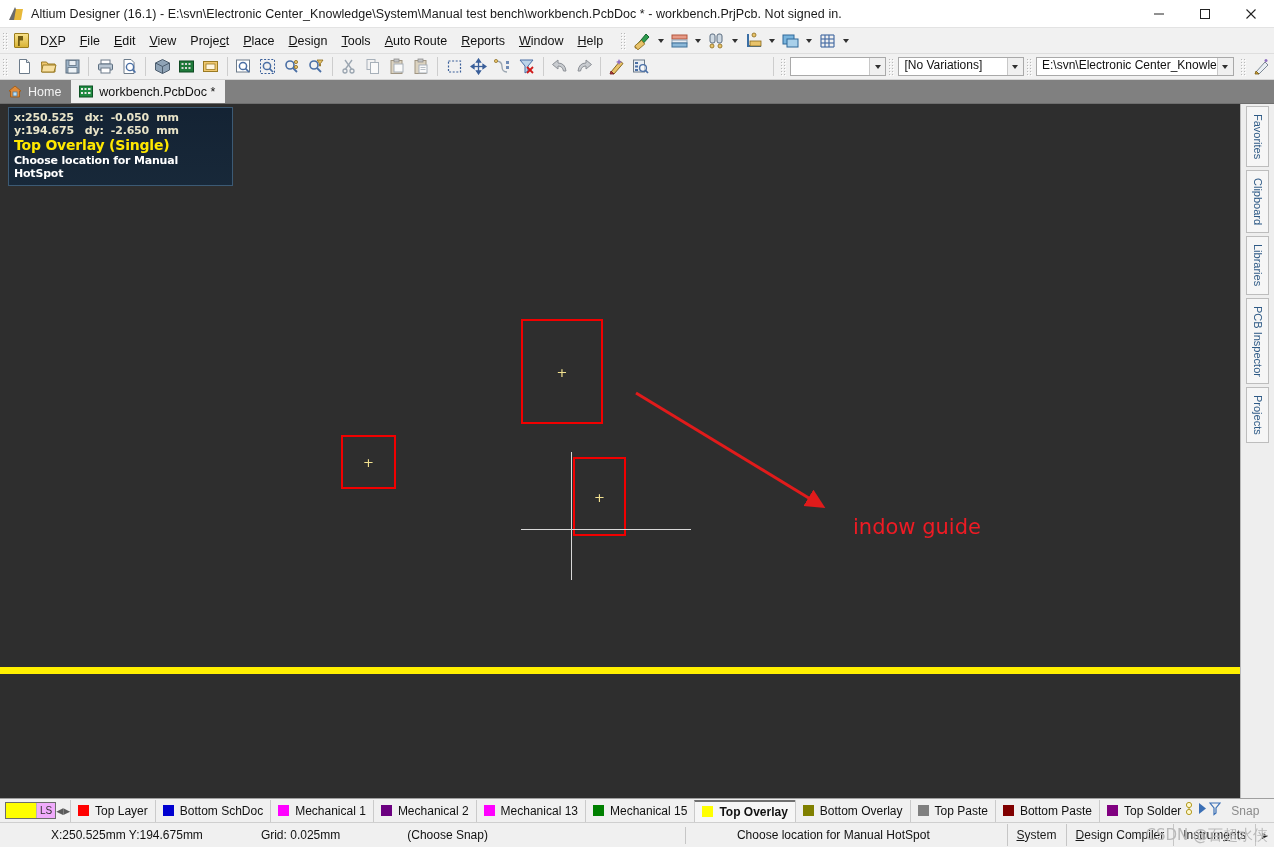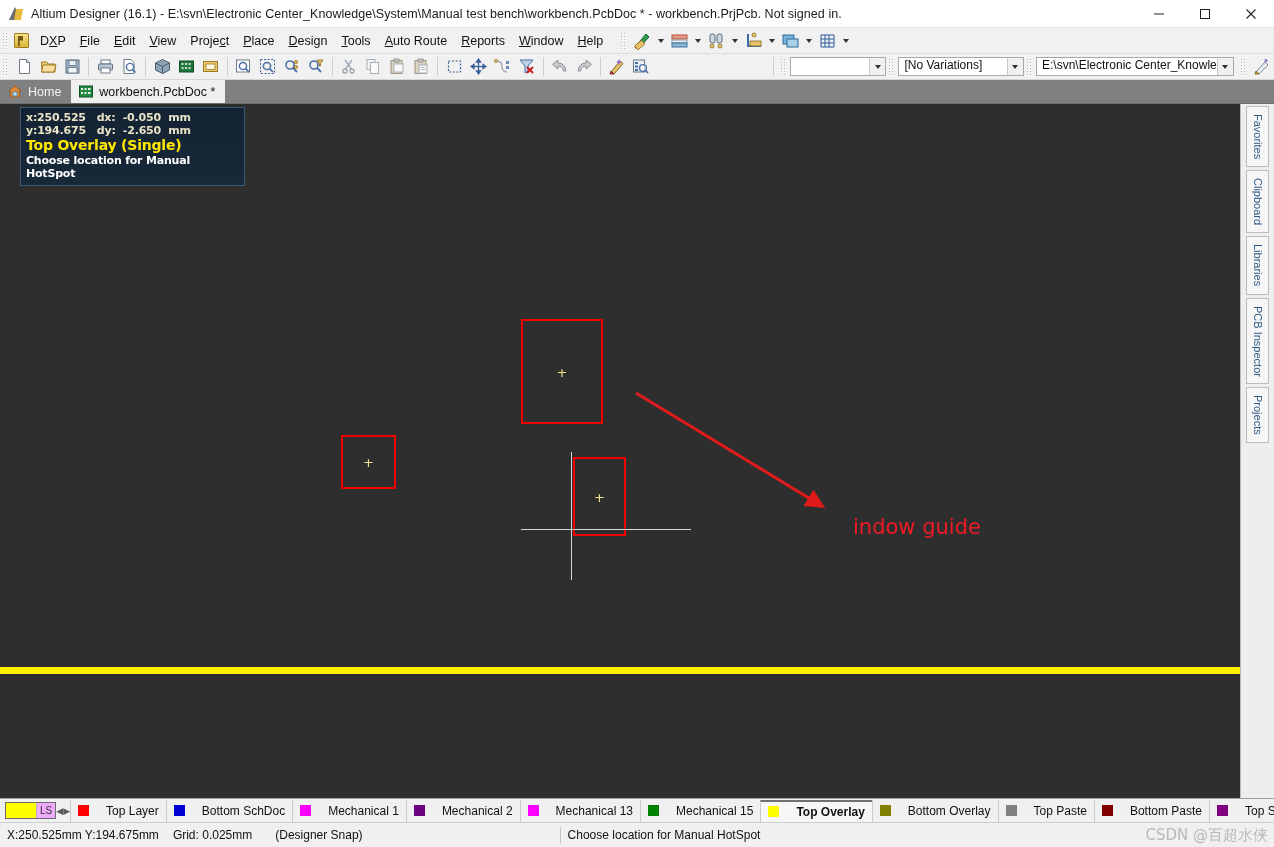--- a/index.html
+++ b/index.html
@@ -125,21 +125,21 @@
 
   
   .main { flex: 1; display: flex; min-height: 0; position: relative; }
   .canvas-wrap {
     flex: 1; position: relative; background: #2e2e2e; overflow: hidden;
   }
   .canvas { position: absolute; inset: 0; }
 
   
   .hud {
-    position: absolute; left: 20px; top: 3px; width: 225px; height: 79px;
+    position: absolute; left: 8px; top: 3px; width: 225px; height: 79px;
     background: linear-gradient(to bottom, rgba(18,34,52,0.93), rgba(22,40,58,0.93));
     border: 1px solid #3c5a74;
     padding: 3px 5px 0 5px;
     font-family: "DejaVu Sans", sans-serif;
   }
   .hud-row {
     font-size: 11px; font-weight: bold; color: #e9e4c8; line-height: 13px;
     white-space: pre; letter-spacing: -0.2px;
   }
   .hud-layer {
@@ -192,36 +192,36 @@
     display: flex; align-items: center; border: 1px solid #6d6d6d; background: #f0abfc;
     height: 17px; margin-left: 4px; flex: none;
   }
   .ls-swatch { width: 30px; height: 15px; background: #ffff00; }
   .ls-label { font-size: 10px; color: #333; padding: 0 3px; border-left: 1px solid #b5b5b5; line-height: 15px; }
   .arw {
     width: 14px; height: 20px; display: flex; align-items: center; justify-content: center;
     color: #5a5a5a; font-size: 9px;
   }
   .layer-tab {
-    display: flex; align-items: center; gap: 17px;
+    display: flex; align-items: center; gap: 6px;
     height: 22px; padding: 0 7px; font-size: 12px; color: #111;
     border-left: 1px solid #cacaca; white-space: nowrap;
   }
   .layer-tab.active { background: #f6f6f6; border-top: 2px solid #707070; font-weight: bold; }
   .lt-sw { width: 11px; height: 11px; flex: none; }
   .layer-ctl { font-size: 12px; color: #8a8a8a; padding: 0 8px; white-space: nowrap; }
 
   
   .statusbar {
     height: 25px; min-height: 25px; background: #f0f0f0;
     border-top: 1px solid #cfcfcf;
     display: flex; align-items: center; font-size: 12px; color: #111;
     position: relative;
   }
-  .sb-cell { padding: 0 7px; white-space: nowrap; }
+  .sb-cell { padding: 0 7px; white-space: nowrap; margin-left: 44px; }
   .sb-sep { width: 1px; height: 17px; background: #c6c6c6; }
   .sb-right { margin-left: auto; display: flex; align-items: center; }
   .sb-btn {
     font-size: 12px; color: #1a1a1a; padding: 0 9px; white-space: nowrap;
     border-left: 1px solid #c6c6c6; line-height: 22px;
   }
   .sb-btn u { text-decoration: underline; }
   .watermark {
     position: absolute; right: 6px; top: 3px;
     font-size: 15px; color: #b9b9b9; white-space: nowrap;
@@ -732,19 +732,25 @@
     </div>
 
     <div class="layer-ctl">Snap</div>
     <div class="layer-ctl">Mask Level</div>
 
   </div>
 
   <div class="statusbar">
     <div class="sb-cell">X:250.525mm Y:194.675mm</div>
     <div class="sb-cell">Grid: 0.025mm</div>
-    <div class="sb-cell" style="padding-left:16px">(Designer Snap)</div>
+    <div class="sb-cell" style="padding-left:16px">(Choose Snap)</div>
     <div class="sb-sep" style="margin-left:190px"></div>
     <div class="sb-cell">Choose location for Manual HotSpot</div>
+    <div class="sb-right">
+      <div class="sb-btn"><u>S</u>ystem</div>
+      <div class="sb-btn"><u>D</u>esign Compiler</div>
+      <div class="sb-btn">Instrum<u>e</u>nts</div>
+      <div class="sb-btn" style="padding:0 6px">▸</div>
+    </div>
     <div class="watermark">CSDN @百超水侠</div>
   </div>
 
 </div>
 
 </body></html>

